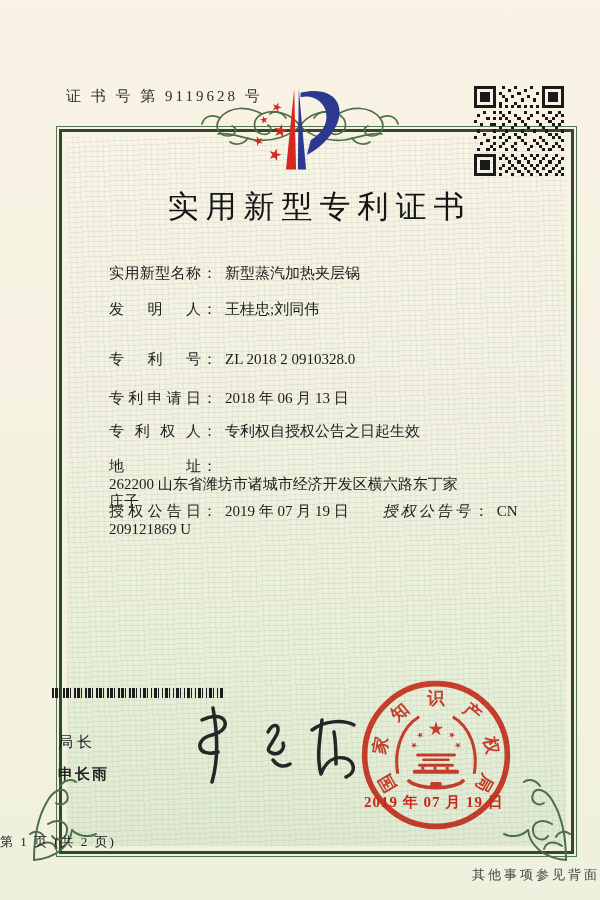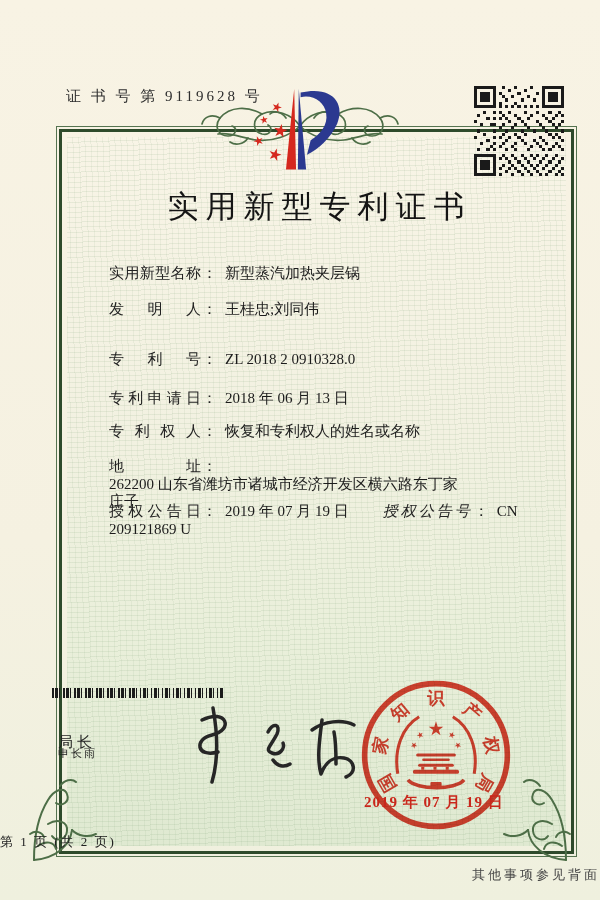--- a/index.html
+++ b/index.html
@@ -64,21 +64,21 @@
 
   .barcode {
     position:absolute; left:52px; top:688px; width:172px; height:10px;
     background: repeating-linear-gradient(90deg,
       #1c1c1c 0 1.5px, rgba(0,0,0,0) 1.5px 3px,
       #1c1c1c 3px 6px, rgba(0,0,0,0) 6px 7px,
       #1c1c1c 7px 8px, rgba(0,0,0,0) 8px 11px);
   }
 
   .signoff-role { position:absolute; left:58px; top:733px; font-size:15px; letter-spacing:4px; color:#222; }
-  .signoff-name { position:absolute; left:58px; top:746px; font-size:11px; letter-spacing:2px; color:#222; }
+  .signoff-name { position:absolute; left:58px; top:765px; font-size:15px; letter-spacing:2px; color:#222;font-weight:bold; }
   .signature { position:absolute; left:172px; top:698px; width:215px; height:95px; }
 
   .seal { position:absolute; left:357px; top:676px; width:158px; height:158px; z-index:5; opacity:0.93; mix-blend-mode:multiply; }
   .seal-date {
     position:absolute; left:364px; top:793px; z-index:6;
     font-size:15px; font-weight:bold; color:#c9271b; letter-spacing:1px;
   }
 
   .page-info { position:absolute; left:0; top:833px; width:100%; text-align:left; font-size:13px; letter-spacing:2px; color:#222; }
   .back-note { position:absolute; left:0; top:866px; width:100%; text-align:right; font-size:13px; letter-spacing:3px; color:#454545; }
@@ -193,21 +193,21 @@
   <div class="frow" style="top:300px">
     <span class="flabel">发明人</span><span class="fcolon">：</span><span class="fvalue">王桂忠;刘同伟</span>
   </div>
   <div class="frow" style="top:350px">
     <span class="flabel">专利号</span><span class="fcolon">：</span><span class="fvalue">ZL 2018 2 0910328.0</span>
   </div>
   <div class="frow" style="top:389px">
     <span class="flabel">专利申请日</span><span class="fcolon">：</span><span class="fvalue">2018 年 06 月 13 日</span>
   </div>
   <div class="frow" style="top:422px">
-    <span class="flabel">专利权人</span><span class="fcolon">：</span><span class="fvalue">恢复和专利权人的姓名或名称</span>
+    <span class="flabel">专利权人</span><span class="fcolon">：</span><span class="fvalue">专利权自授权公告之日起生效</span>
   </div>
   <div class="frow" style="top:457px">
     <span class="flabel">地址</span><span class="fcolon">：</span><span class="fvalue fvalue-wrap">262200 山东省潍坊市诸城市经济开发区横六路东丁家庄子</span>
   </div>
   <div class="frow" style="top:502px">
     <span class="flabel">授权公告日</span><span class="fcolon">：</span><span class="fvalue">2019 年 07 月 19 日</span><span class="flabel2">授权公告号</span><span class="fcolon">：</span><span class="fvalue">CN 209121869 U</span>
   </div>
 
 
   <div class="barcode"></div>

